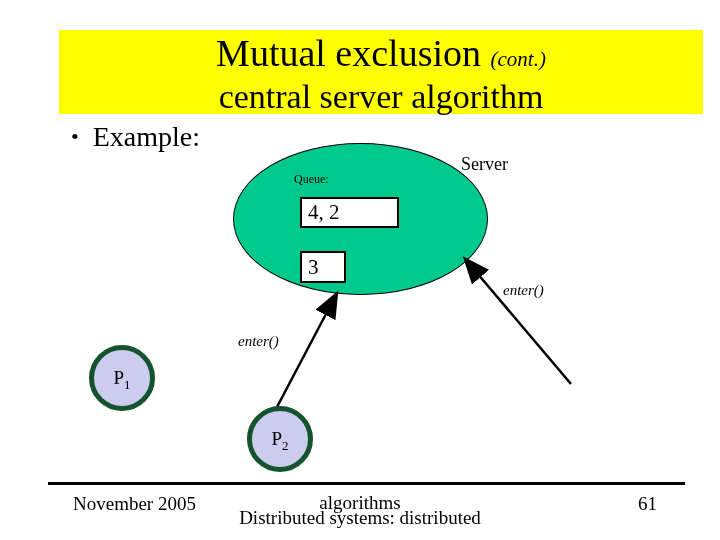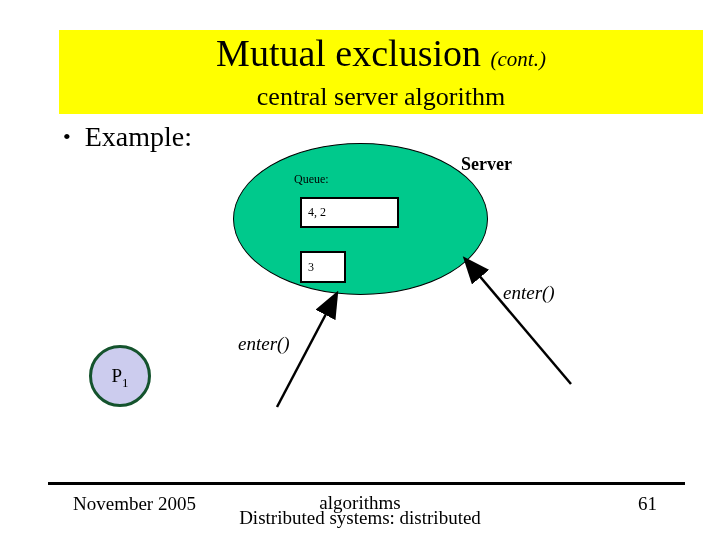--- a/index.html
+++ b/index.html
@@ -9,49 +9,49 @@
     overflow: hidden;
   }
   .banner {
     position: absolute; left: 59px; top: 30px; width: 644px; height: 84px;
     background: var(--banner-bg, #ffff00);
     display: flex; flex-direction: column; align-items: center; justify-content: center;
     text-align: center;
   }
   .title-line1 { font-size: 38px; line-height: 44px; white-space: nowrap; }
   .title-line1 .cont { font-size: 21px; font-style: italic; }
-  .title-line2 { font-size: 26px; line-height: 32px; white-space: nowrap; }
+  .title-line2 { font-size: 34px; line-height: 32px; white-space: nowrap; }
 
-  .bullet-row { position: absolute; left: 63px; top: 121px; font-size: 28px; white-space: nowrap; text-align: right; }
+  .bullet-row { position: absolute; left: 71px; top: 121px; font-size: 28px; white-space: nowrap; text-align: right; }
   .bullet-row .bullet { font-size: 22px; margin-right: 14px; vertical-align: 2px; }
 
   .ellipse {
     position: absolute; left: 233px; top: 143px; width: 253px; height: 150px;
     background: var(--server-fill, #00c98c);
     border: 1px solid #000; border-radius: 50%;
   }
   .lbl { position: absolute; font-size: 17px; white-space: nowrap; }
-  .server-lbl { left: 461px; top: 154px; font-size: 18px; font-weight: bold; }
+  .server-lbl { left: 461px; top: 154px; font-size: 18px; }
   .queue-lbl  { left: 294px; top: 172px; font-size: 12px; }
   .user-lbl   { left: 300px; top: 233px; font-size: 18px; margin-top: 20px; }
   .box {
     position: absolute; background: #ffffff; border: 2px solid #000;
-    font-size: 12px; padding-left: 6px; display: flex; align-items: center;
+    font-size: 21px; padding-left: 6px; display: flex; align-items: center;
   }
   .queue-box { left: 300px; top: 197px; width: 89px; height: 27px; }
   .user-box  { left: 300px; top: 251px; width: 36px; height: 28px; }
 
-  .enter { font-style: italic; font-size: 19px; }
+  .enter { font-style: italic; font-size: 15px; }
   .enter-mid   { left: 238px; top: 333px; }
   .enter-right { left: 503px; top: 282px; }
 
   .arrows { position: absolute; left: 0; top: 0; width: 720px; height: 540px; pointer-events: none; }
 
   .proc {
-    position: absolute; border: 3px solid #14532d; border-radius: 50%;
+    position: absolute; border: 5px solid #14532d; border-radius: 50%;
     background: var(--process-fill, #ccccee);
     display: flex; align-items: center; justify-content: center;
     font-size: 19px;
   }
   .proc sub { font-size: 13px; line-height: 0; }
   .proc-p1 { left: 89px;  top: 345px; width: 56px; height: 56px; }
   .proc-p2 { left: 247px; top: 406px; width: 56px; height: 56px; }
   .proc-p3 { left: 407px; top: 402px; width: 54px; height: 54px; background: var(--active-fill, #e8380d); }
   .proc-p4 { left: 550px; top: 383px; width: 56px; height: 56px; }
 
@@ -98,20 +98,23 @@
     <line x1="277" y1="407" x2="336" y2="295" stroke="#000" stroke-width="2.5" marker-end="url(#ah)"></line>
     <line x1="571" y1="384" x2="466" y2="260" stroke="#000" stroke-width="2.5" marker-end="url(#ah)"></line>
   </svg>
 
   <div class="lbl enter enter-mid">enter()</div>
   <div class="lbl enter enter-right">enter()</div>
 
   <div class="proc proc-p1">
     <span><span>P</span><sub>1</sub></span>
   </div>
+  <div class="proc proc-p2">
+    <span><span>P</span><sub>2</sub></span>
+  </div>
 
   <div class="footer-line"></div>
   <div class="footer footer-date">November 2005</div>
   <div class="footer footer-center">
     <div>algorithms</div>
     <div>Distributed systems: distributed</div>
   </div>
   <div class="footer footer-page">61</div>
 
 </div>

